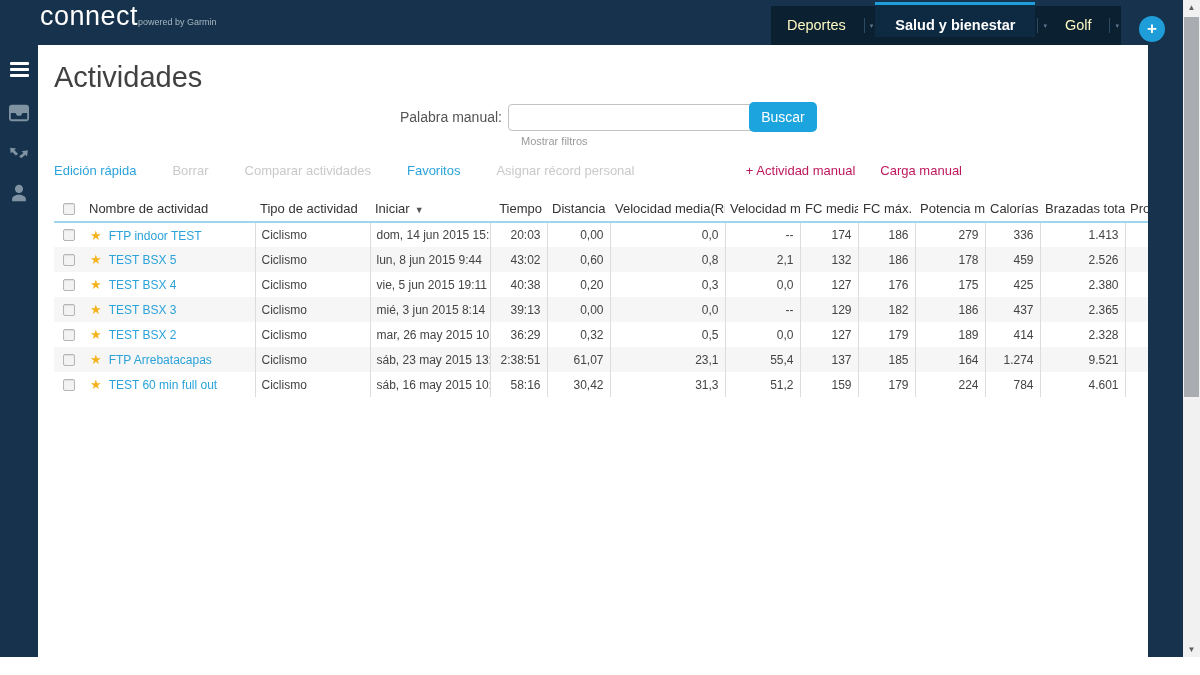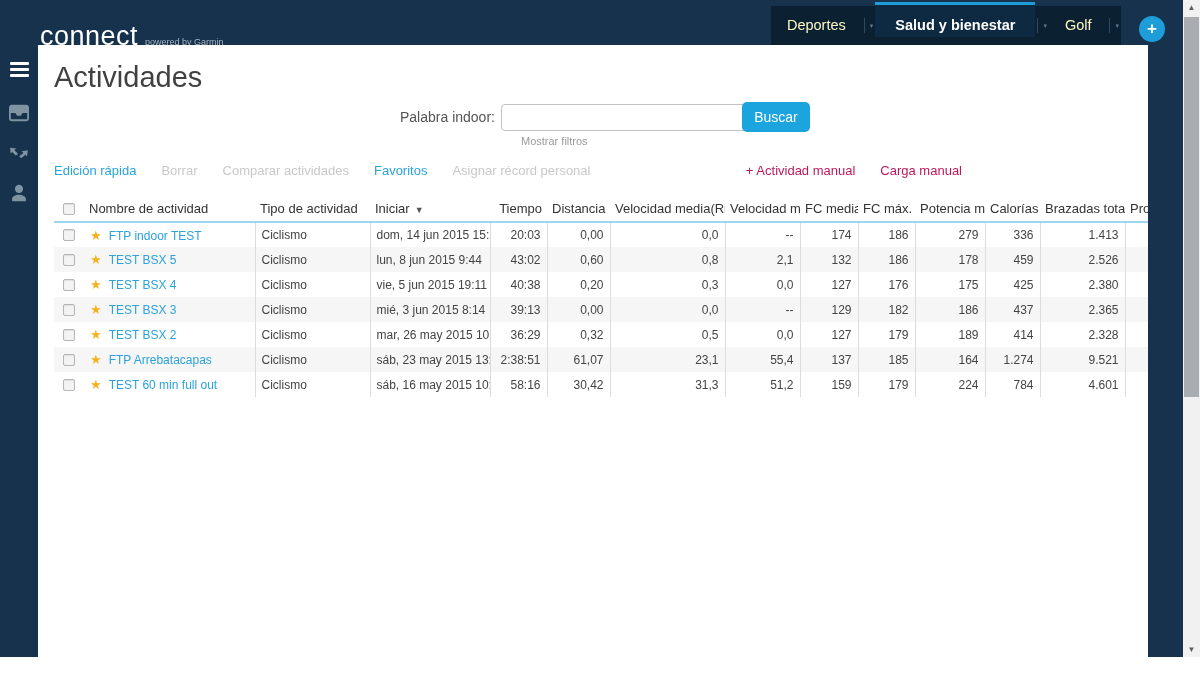--- a/index.html
+++ b/index.html
@@ -2,23 +2,23 @@
 <html><head>
 <meta charset="utf-8">
 <style>
   * { margin:0; padding:0; box-sizing:border-box; }
   html,body { width:1200px; height:675px; overflow:hidden; background:#fff;
     font-family:"Liberation Sans","DejaVu Sans",sans-serif; }
   .app { position:relative; width:1200px; height:675px; background:#fff; }
 
   
   .topbar { position:absolute; left:0; top:0; width:1183px; height:45px; background:#16324c; }
-  .logo-wrap { position:absolute; left:40px; top:20px; display:flex; align-items:flex-end; }
+  .logo-wrap { position:absolute; left:40px; top:0; display:flex; align-items:flex-end; }
   .logo-text { color:#fff; font-size:27px; font-weight:400; letter-spacing:.5px; line-height:32px; }
-  .logo-tagline { color:#a7b6c2; font-size:9px; margin-left:7px; margin-bottom:5px; }
+  .logo-tagline { color:#a7b6c2; font-size:9px; margin-bottom:5px; }
 
   .tab-strip { position:absolute; right:62px; top:6px; height:39px; background:#0b2031;
     display:flex; align-items:center; }
   .tab { color:#fef9c3; font-size:14.5px; padding:0 16px; line-height:39px; cursor:pointer; white-space:nowrap; }
   .tab.active { align-self:flex-start; position:relative; top:-4px; height:35px; line-height:40px;
     background:#0e2a42; border-top:3px solid #1e9dd8; color:#fff; font-weight:bold; padding:0 20px; }
   .tab-sep { display:flex; align-items:center; padding:0 2px; }
   .sep-line { width:1px; height:15px; background:#2b4a64; display:inline-block; }
   .sep-caret { color:#5d7891; font-size:7px; margin-left:5px; cursor:pointer; }
   .plus-btn { position:absolute; right:18px; top:16px; width:26px; height:26px; border-radius:50%;
@@ -49,21 +49,21 @@
 
   .search-wrap { position:absolute; left:362px; top:57px; display:flex; align-items:center; }
   .search-label { font-size:14px; color:#555; margin-right:6px; white-space:nowrap; }
   .search-input { width:243px; height:27px; border:1px solid #c3c3c3; border-radius:4px 0 0 4px;
     padding:0 8px; font-size:13px; outline:none; }
   .search-btn { height:30px; width:68px; margin-left:-2px; background:#1ba4de; border:none;
     border-radius:5px; color:#fff; font-size:14px; cursor:pointer; }
   .filters-link { position:absolute; left:483px; top:90px; font-size:11px; color:#9a9a9a; cursor:pointer; }
 
   .toolbar { position:absolute; left:16px; right:2px; top:118px; display:flex; font-size:13px; }
-  .tb-left { display:flex; gap:25px; }
+  .tb-left { display:flex; gap:36px; }
   .tb-right { margin-left:auto; display:flex; gap:25px; }
   .tb-link { cursor:pointer; white-space:nowrap; }
   .tb-link.on { color:#2aa3da; }
   .tb-link.off { color:#c9c9c9; cursor:default; }
   .tb-link.blue { color:#be185d; }
 
   .table-wrap { position:absolute; left:16px; top:151px; width:1094px; overflow:hidden; }
   table { table-layout:fixed; border-collapse:collapse; width:1094px; }
   th { font-weight:400; font-size:13px; color:#333; text-align:left; height:26px;
     padding:0 5px; white-space:nowrap; overflow:hidden; border-bottom:2px solid #9ed6ef; }
@@ -136,21 +136,21 @@
   <div class="scrollbar">
     <div class="sb-arrow up">▲</div>
     <div class="sb-thumb"></div>
     <div class="sb-arrow down">▼</div>
   </div>
 
   <div class="content">
     <div class="page-title">Actividades</div>
 
     <div class="search-wrap">
-      <span class="search-label">Palabra indoor:</span>
+      <span class="search-label">Palabra manual:</span>
       <input class="search-input" type="text" value="" style="">
       <button class="search-btn">Buscar</button>
     </div>
     <div class="filters-link">Mostrar filtros</div>
 
     <div class="toolbar">
       <div class="tb-left">
           <span class="tb-link on">Edición rápida</span>
           <span class="tb-link off">Borrar</span>
           <span class="tb-link off">Comparar actividades</span>

